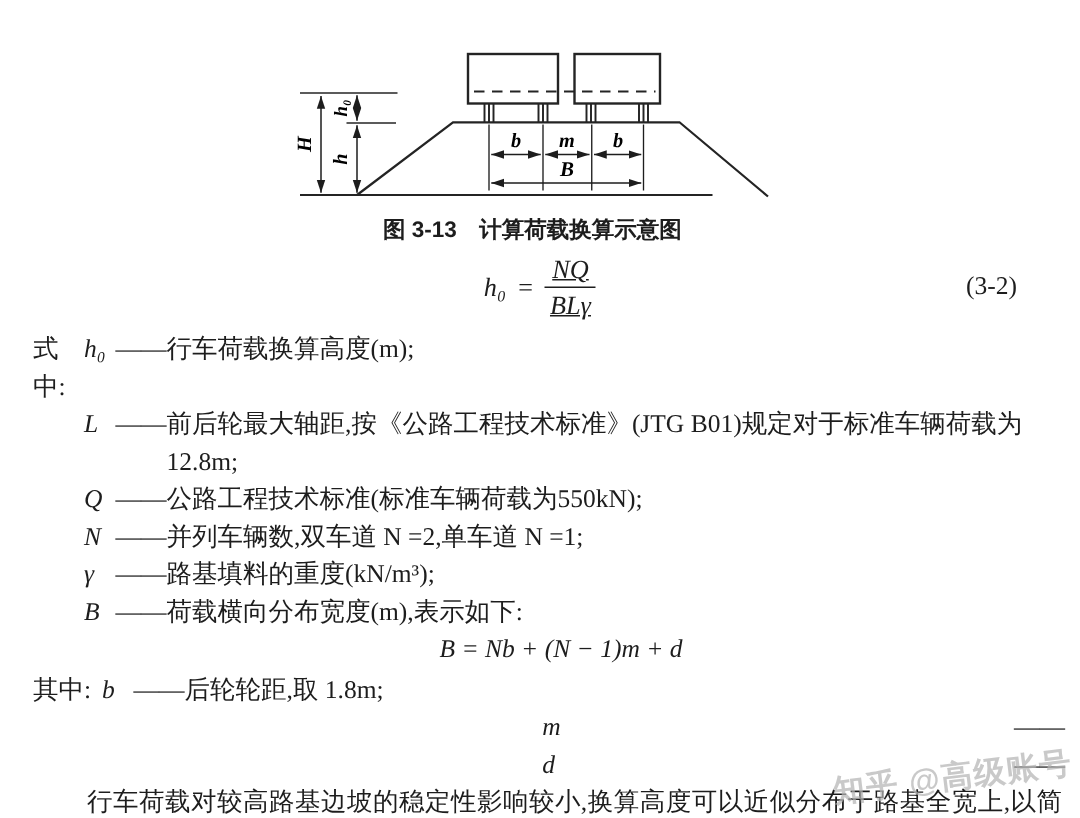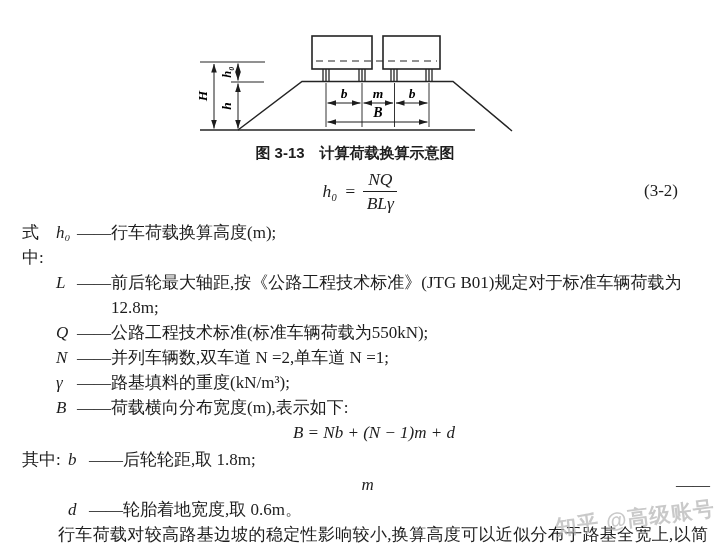--- a/index.html
+++ b/index.html
@@ -8,21 +8,21 @@
     color:#1d1d1d; overflow:hidden;
     font-family:"Liberation Serif","DejaVu Serif",serif;
     font-size:17px;
   }
   .fig svg { display:block; }
   .fig-caption-text { font-family:"Liberation Sans","DejaVu Sans",sans-serif; font-weight:bold; }
   .dim-label { font-style:italic; font-weight:bold; font-family:"Liberation Serif","DejaVu Serif",serif; }
 
   .formula-row { position:relative; text-align:center; margin:3px 0 5px; height:48px; }
   .frm { display:inline-flex; align-items:center; gap:7px; font-style:italic; font-size:17.5px; height:48px; }
-  .frac { display:inline-block; text-align:center; }
+  .frac { display:inline-block; text-align:center;text-decoration:underline; }
   .frac .num { display:block; padding:0 5px 1px; border-bottom:1.3px solid #1d1d1d; }
   .frac .den { display:block; padding-top:1px; }
   .eqnum { position:absolute; right:42px; top:50%; transform:translateY(-50%); font-style:normal; }
 
   .defs { margin:2px 10px 0 22px; line-height:25px; }
   .def-row { display:flex; align-items:flex-start;justify-content:space-between; }
   .def-intro { flex:0 0 34px; }
   .defs.sub .def-intro { flex:0 0 46px; }
   .def-sym { flex:0 0 21px; font-style:italic; }
   .def-dash { flex:none; white-space:nowrap; }
@@ -181,21 +181,20 @@
     </div>
     <div class="def-row">
       <span class="def-intro"></span>
       <span class="def-sym">m</span>
       <span class="def-dash">——</span>
     </div>
     <div class="def-row">
       <span class="def-intro"></span>
       <span class="def-sym">d</span>
       <span class="def-dash">——</span>
-      <span class="def-desc">轮胎着地宽度,取 0.6m。</span>
     </div>
   </div>
 
   <p class="para">行车荷载对较高路基边坡的稳定性影响较小,换算高度可以近似分布于路基全宽上,以简化滑动体的重力计算。采用近似方法(如图解或表解等)计算时,亦可以不计算行车荷载。</p>
 
   <div class="watermark">知乎 @高级账号</div>
 
 </div>
 
 </body></html>

